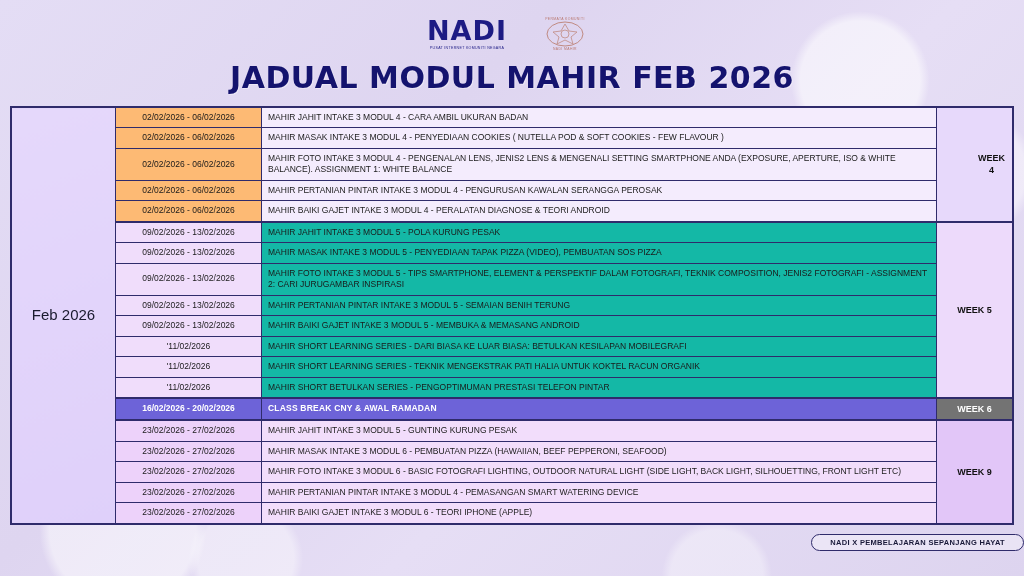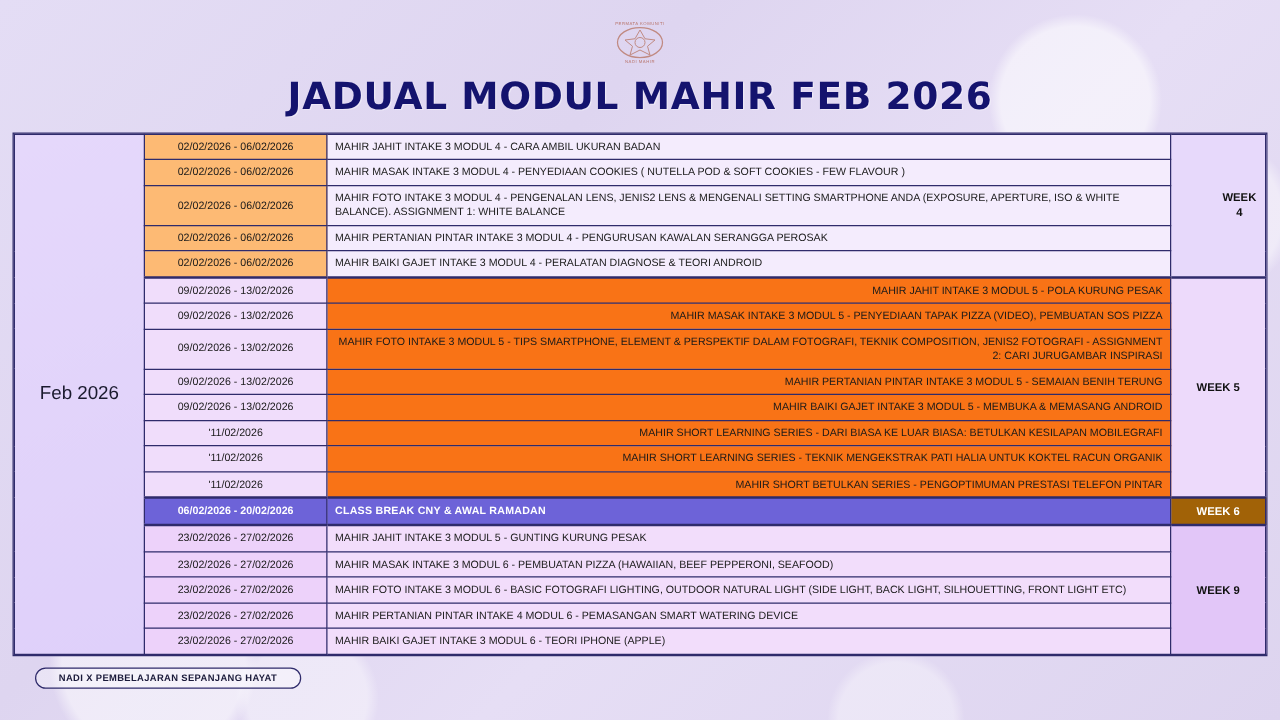--- a/index.html
+++ b/index.html
@@ -133,42 +133,42 @@
     font-size: 9px;
     color: #111;
   }
 
   
   .w4 .date-cell { background: #fdba74; }
   .w4 .desc-cell { background: #f4ecfd; }
   .w4 .week-cell { background: #e7d9fb; padding-left: 40px; }
 
   .w5 .date-cell { background: #f0ddfb; }
-  .w5 .desc-cell { background: #f97316; text-align: right; }
+  .w5 .desc-cell { background: #14b8a6; }
   .w5 .week-cell { background: #eddafb; }
 
   .w6 td {
     background: #6d63d8;
     color: #ffffff;
     font-weight: bold;
   }
   .w6 .date-cell { background: #6d63d8; }
   .w6 .desc-cell { background: #6d63d8; letter-spacing: 0.2px; }
-  .w6 .week-cell { background: #a16207; margin-top: 43px; }
+  .w6 .week-cell { background: #737373; margin-top: 43px; }
 
   .w7 .date-cell { background: #edd2fa; }
   .w7 .desc-cell { background: #f2ddfb; }
   .w7 .week-cell { background: #e2c6f8; }
 
   .thick-top td { border-top: 2px solid #2f2b6b; }
 
   
   .footer {
     display: flex;
-    justify-content: flex-start;
+    justify-content: flex-end;
     margin-top: 9px;
     padding-left: 28px;
   }
   .footer-pill {
     border: 1px solid #2f2b6b;
     border-radius: 11px;
     padding: 3px 18px;
     font-size: 7.5px;
     font-weight: bold;
     color: #1a1a3a;
@@ -178,20 +178,26 @@
 </style>
 </head>
 <body>
 
 <div class="bg"></div>
 
 <div class="content">
 
   <div class="header">
     <div class="logos">
+      <div class="nadi-logo">
+        <div>
+          <div class="nadi-word">NADI</div>
+          <div class="nadi-sub">PUSAT INTERNET KOMUNITI NEGARA</div>
+        </div>
+      </div>
       <div class="seal">
         <div class="seal-top">PERMATA KOMUNITI</div>
         <svg width="40" height="26" viewBox="0 0 40 26">
           <ellipse cx="20" cy="13" rx="18" ry="12" fill="none" stroke="#c08a82" stroke-width="1"></ellipse>
           <path d="M20 3 L24 10 L32 11 L26 16 L28 23 L20 19 L12 23 L14 16 L8 11 L16 10 Z" fill="none" stroke="#c08a82" stroke-width="0.8"></path>
           <circle cx="20" cy="13" r="4" fill="none" stroke="#c08a82" stroke-width="0.8"></circle>
         </svg>
         <div class="seal-bot">NADI MAHIR</div>
       </div>
     </div>
@@ -259,41 +265,41 @@
         <tr class="w5">
           <td class="date-cell">'11/02/2026</td>
           <td class="desc-cell">MAHIR SHORT LEARNING SERIES - TEKNIK MENGEKSTRAK PATI HALIA UNTUK KOKTEL RACUN ORGANIK</td>
         </tr>
         <tr class="w5">
           <td class="date-cell">'11/02/2026</td>
           <td class="desc-cell">MAHIR SHORT BETULKAN SERIES - PENGOPTIMUMAN PRESTASI TELEFON PINTAR</td>
         </tr>
 
         <tr class="w6 thick-top">
-          <td class="date-cell">06/02/2026 - 20/02/2026</td>
+          <td class="date-cell">16/02/2026 - 20/02/2026</td>
           <td class="desc-cell">CLASS BREAK CNY &amp; AWAL RAMADAN</td>
           <td class="week-cell">WEEK 6</td>
         </tr>
 
         <tr class="w7 thick-top">
           <td class="date-cell">23/02/2026 - 27/02/2026</td>
           <td class="desc-cell">MAHIR JAHIT INTAKE 3 MODUL 5 - GUNTING KURUNG PESAK</td>
           <td class="week-cell" rowspan="5">WEEK 9</td>
         </tr>
         <tr class="w7">
           <td class="date-cell">23/02/2026 - 27/02/2026</td>
           <td class="desc-cell">MAHIR MASAK INTAKE 3 MODUL 6 - PEMBUATAN PIZZA (HAWAIIAN, BEEF PEPPERONI, SEAFOOD)</td>
         </tr>
         <tr class="w7">
           <td class="date-cell">23/02/2026 - 27/02/2026</td>
           <td class="desc-cell">MAHIR FOTO INTAKE 3 MODUL 6 - BASIC FOTOGRAFI LIGHTING, OUTDOOR NATURAL LIGHT (SIDE LIGHT, BACK LIGHT, SILHOUETTING, FRONT LIGHT ETC)</td>
         </tr>
         <tr class="w7">
           <td class="date-cell">23/02/2026 - 27/02/2026</td>
-          <td class="desc-cell">MAHIR PERTANIAN PINTAR INTAKE 4 MODUL 6 - PEMASANGAN SMART WATERING DEVICE</td>
+          <td class="desc-cell">MAHIR PERTANIAN PINTAR INTAKE 3 MODUL 4 - PEMASANGAN SMART WATERING DEVICE</td>
         </tr>
         <tr class="w7">
           <td class="date-cell">23/02/2026 - 27/02/2026</td>
           <td class="desc-cell">MAHIR BAIKI GAJET INTAKE 3 MODUL 6 - TEORI IPHONE (APPLE)</td>
         </tr>
 
       </tbody>
     </table>
   </div>
 

